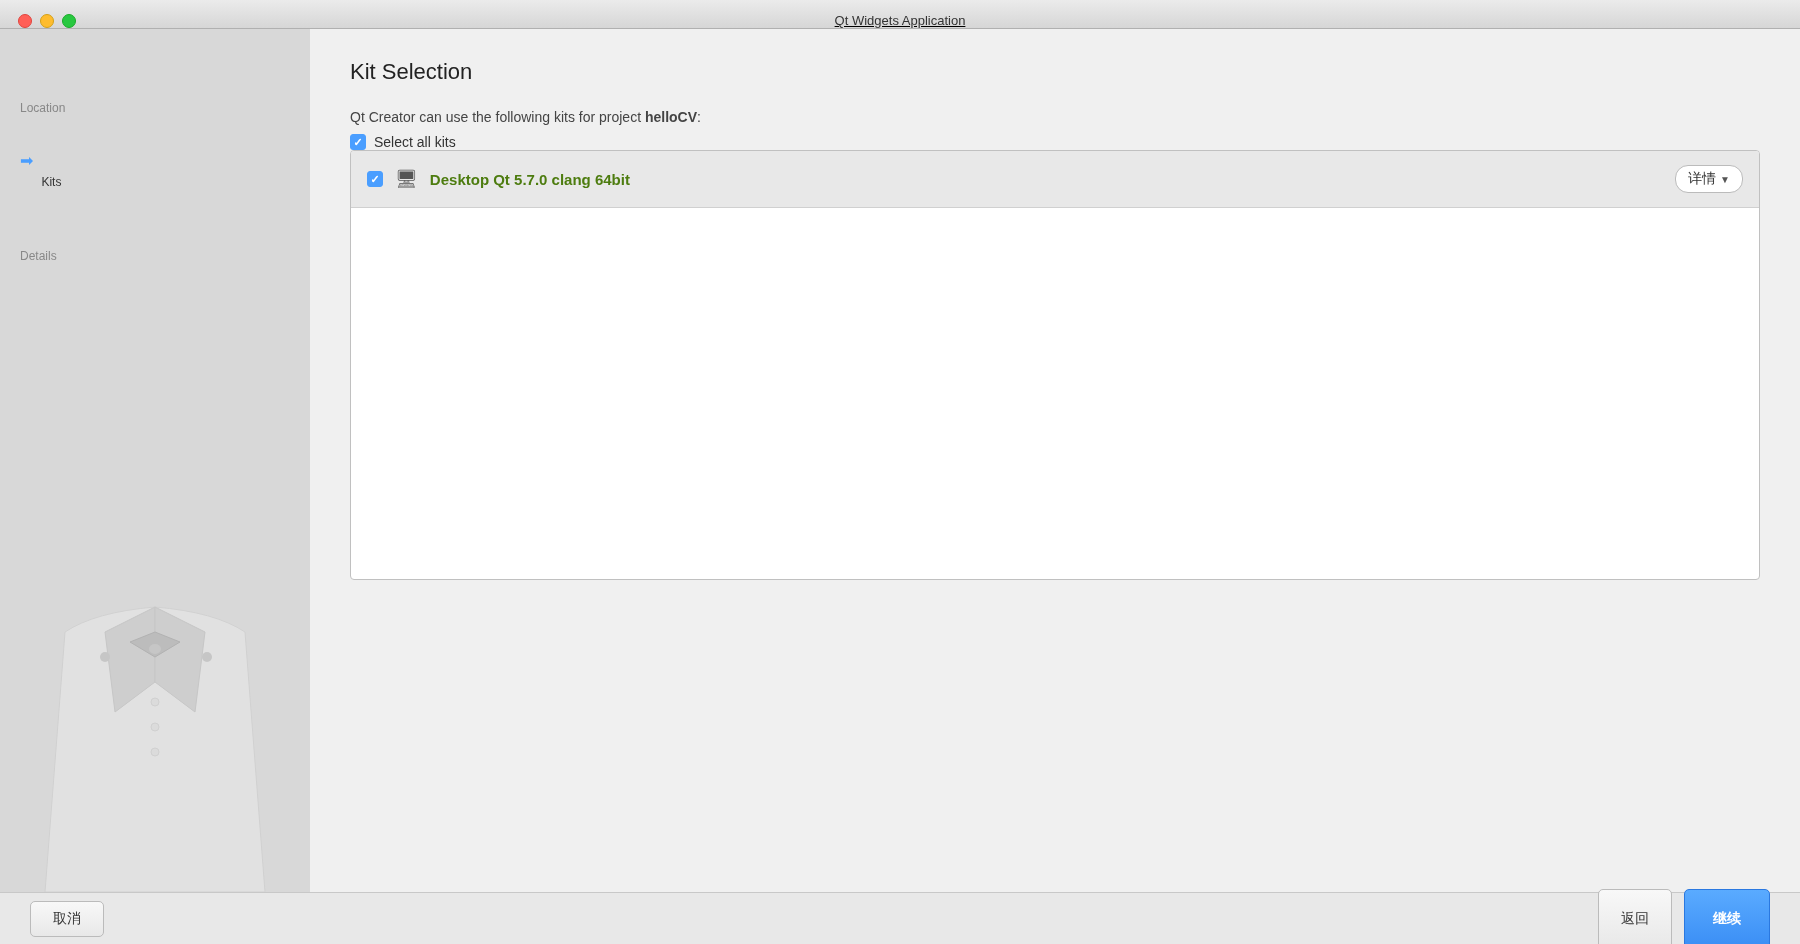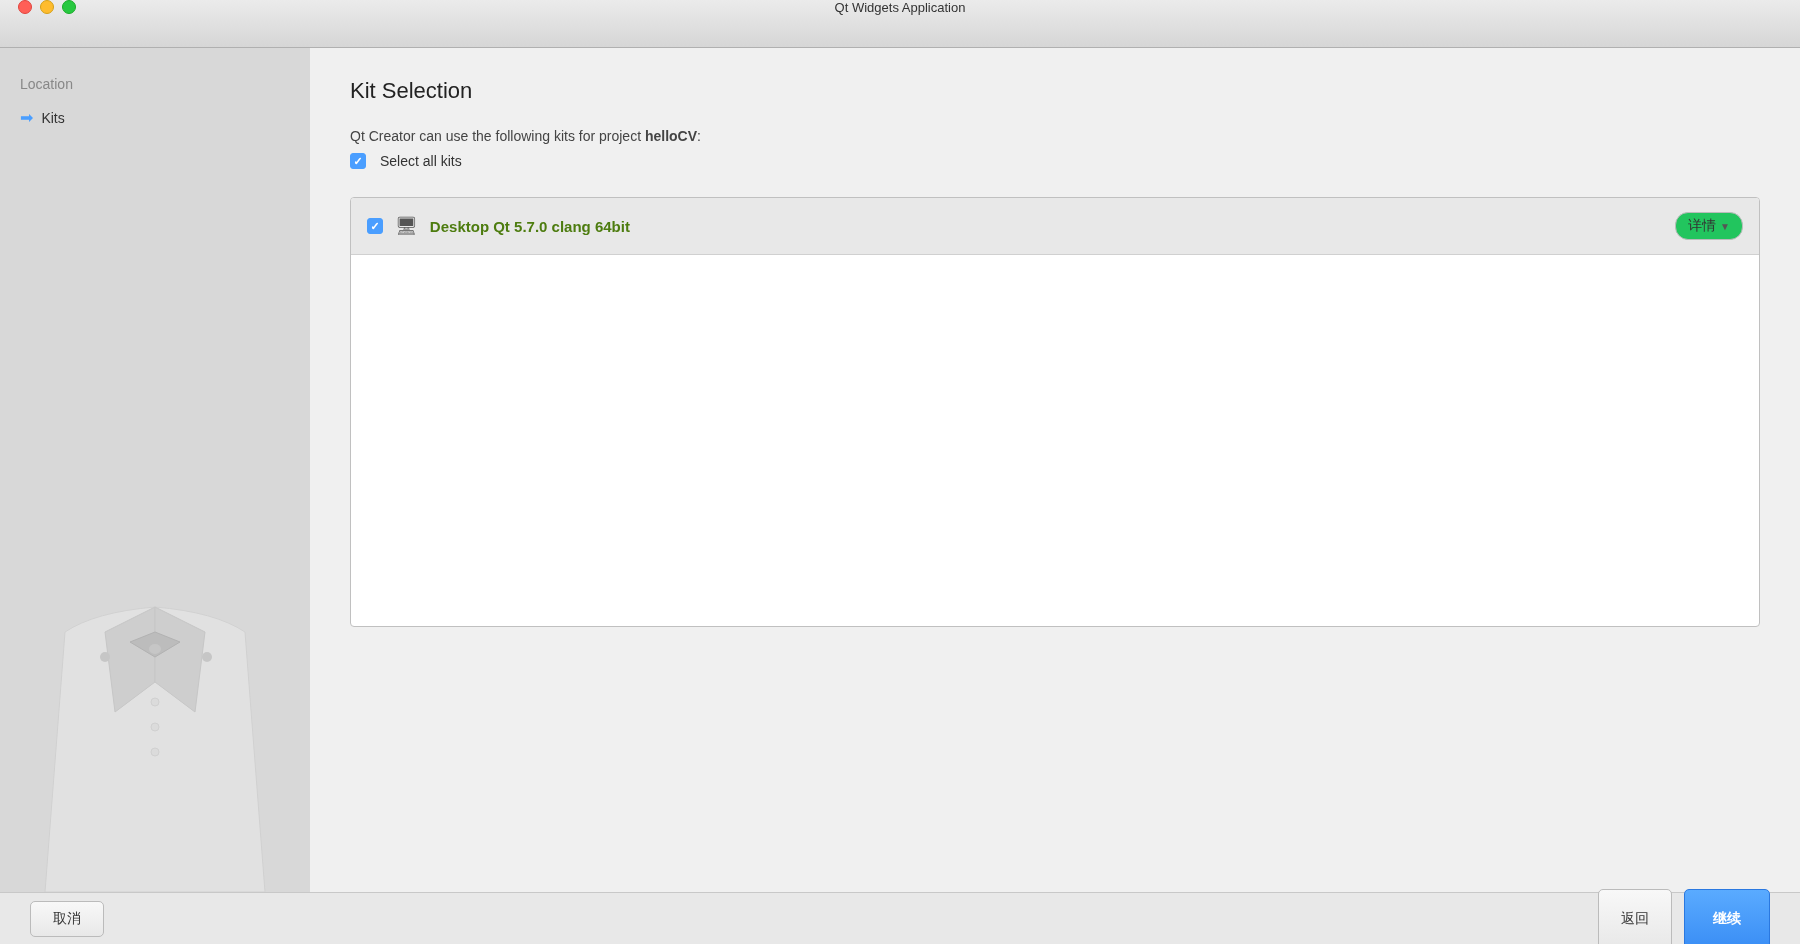--- a/index.html
+++ b/index.html
@@ -14,28 +14,29 @@
       background: #e8e8e8;
       font-family: -apple-system, BlinkMacSystemFont, "Helvetica Neue", Arial, sans-serif;
       display: flex;
       flex-direction: column;
       overflow: hidden;
     }
 
     
     .title-bar {
       width: 100%;
-      height: 48px;
+      height: 29px;
       background: linear-gradient(to bottom, #ebebeb, #d6d6d6);
       border-bottom: 1px solid #b0b0b0;
       display: flex;
-      align-items: flex-start;
+      align-items: flex-end;
       justify-content: center;
       position: relative;
       flex-shrink: 0;
+      text-decoration: underline;
     }
 
     .title-bar-controls {
       position: absolute;
       left: 18px;
       display: flex;
       gap: 8px;
       align-items: center;
     }
 
@@ -107,21 +108,22 @@
       font-weight: 500;
     }
 
     .sidebar-item .arrow-icon {
       color: #4a9eff;
       margin-right: 8px;
       font-size: 16px;
     }
 
     .sidebar-item-label {
-      font-size: 14px;
+      font-size: 12px;
+      margin-top: 44px;
     }
 
     .sidebar-item.inactive {
       color: #888;
     }
 
     
     .content-area {
       flex: 1;
       background: #f0f0f0;
@@ -144,22 +146,22 @@
     }
 
     .description strong {
       font-weight: 700;
     }
 
     
     .select-all-row {
       display: flex;
       align-items: center;
-      gap: 14px;
-      margin-bottom: 28px;
+      gap: 8px;
+      margin-bottom: 0;
     }
 
     .checkbox {
       width: 16px;
       height: 16px;
       border-radius: 3px;
       border: 1.5px solid #4a9eff;
       background: #4a9eff;
       display: flex;
       align-items: center;
@@ -234,21 +236,21 @@
       font-size: 15px;
       font-weight: 700;
       color: #4d7c0f;
     }
 
     .kit-details-btn {
       display: flex;
       align-items: center;
       gap: 4px;
       padding: 4px 12px;
-      background: #22c55e;
+      background: #ffffff;
       border: 1px solid #bbb;
       border-radius: 13px;
       font-size: 14px;
       color: #333;
       cursor: pointer;
     }
 
     .kit-details-btn .chevron {
       font-size: 10px;
       color: #555;
@@ -348,20 +350,23 @@
       <circle cx="172" cy="105" r="5" fill="#bbb"></circle>
     </svg>
 
     <div class="sidebar-nav">
       <div class="sidebar-item inactive">
         <span class="sidebar-item-label">Location</span>
       </div>
       <div class="sidebar-item active">
         <span class="arrow-icon">➡</span>
         <span class="sidebar-item-label">Kits</span>
+      </div>
+      <div class="sidebar-item inactive">
+        <span class="sidebar-item-label">Details</span>
       </div>
     </div>
   </div>
 
   <div class="content-area">
     <div class="page-title">Kit Selection</div>
 
     <p class="description">
       <span>Qt Creator can use the following kits for project </span><strong>helloCV</strong><span>:</span>
     </p>

